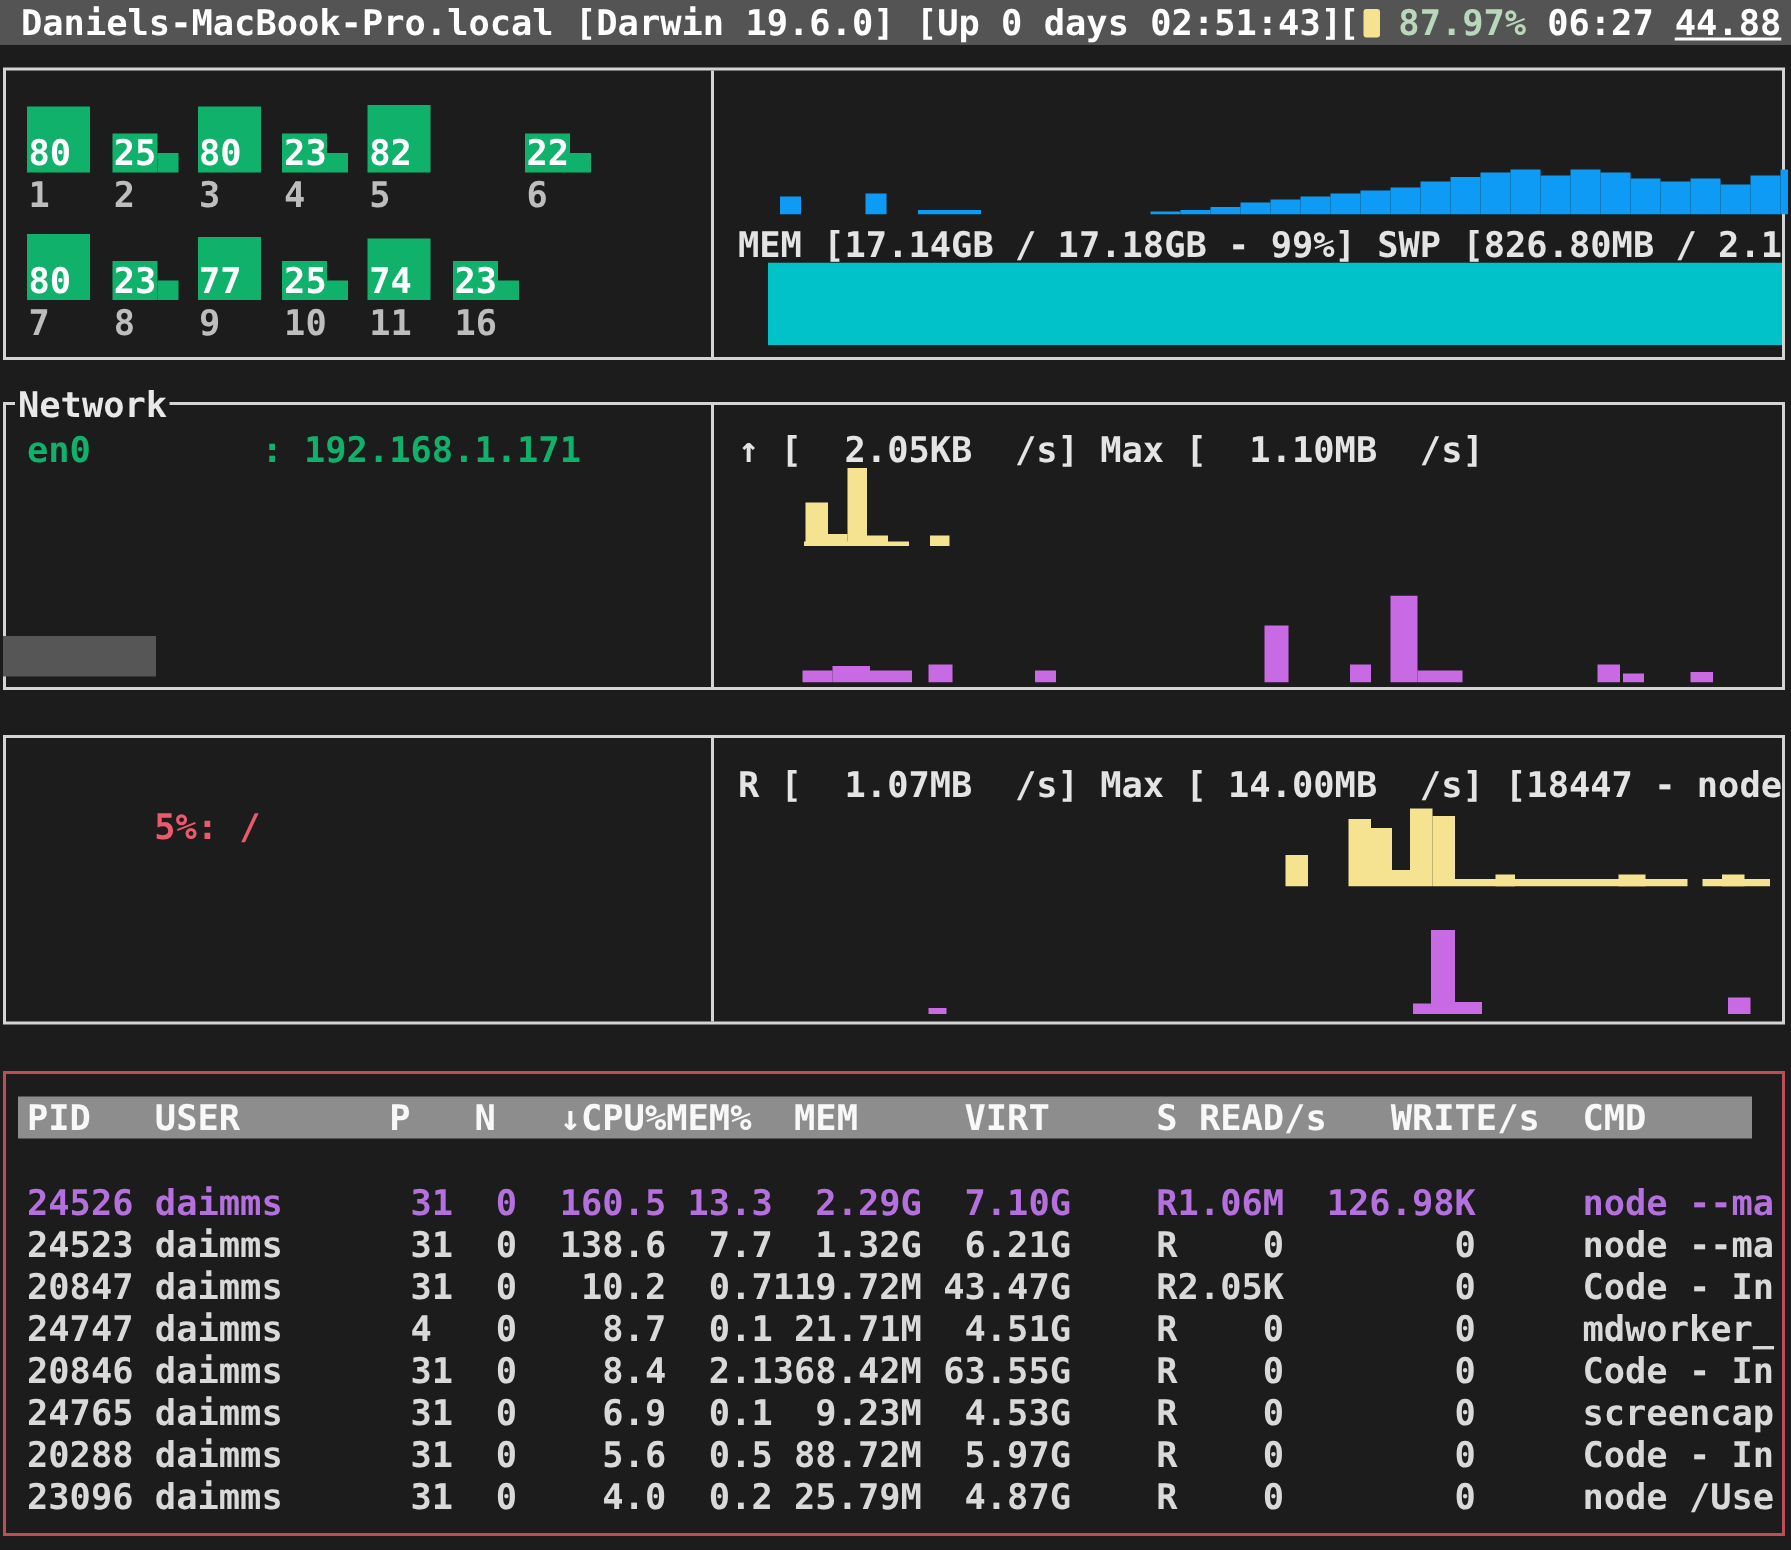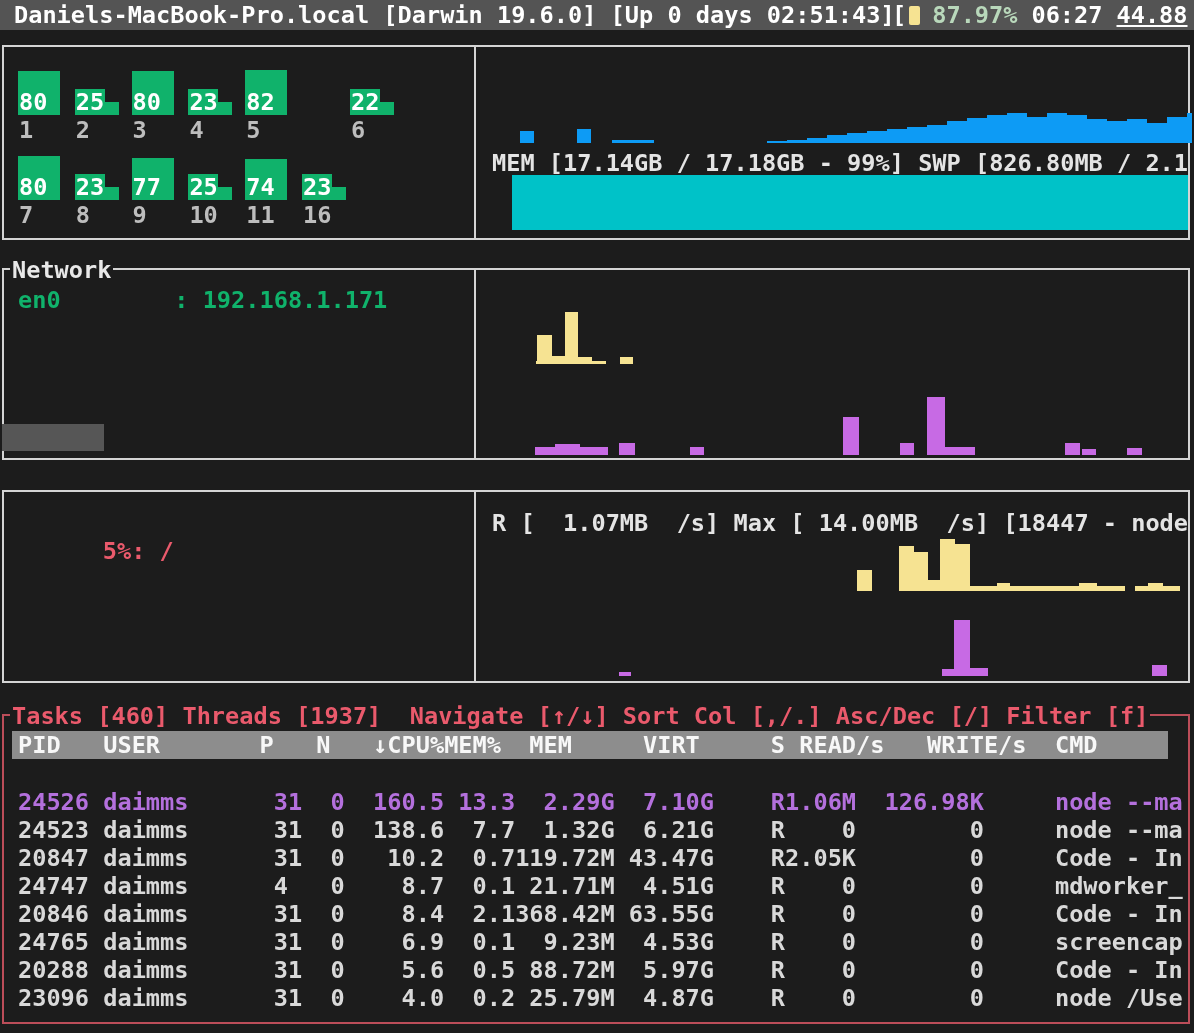--- a/index.html
+++ b/index.html
@@ -170,20 +170,21 @@
   <div class="chart" style="left:476px;top:128px;width:712px;height:55px;">
       <div class="bar" style="left: 32px; width: 676px; height: 55px; background: rgb(0, 194, 200);"></div>
     </div>
 </div>
 
 <div class="box" style="top:268px;height:192px;">
   <span class="boxtitle mono">Network</span>
   <div class="divider"></div>
   <span class="mono abs green" style="left:14px;top:16px;" id="ifline">en0        : 192.168.1.171</span>
   <div class="scrollblock"></div>
+  <span class="mono abs" style="left:488px;top:16px;color:#e4e4e4;">↑ [  2.05KB  /s] Max [  1.10MB  /s]</span>
   <div class="chart" style="left:476px;top:39px;width:712px;height:55px;">
       <div class="bar" style="left: 56px; width: 70px; height: 3px; background: rgb(246, 227, 146);"></div>
       <div class="bar" style="left: 57px; width: 15px; height: 29px; background: rgb(246, 227, 146);"></div>
       <div class="bar" style="left: 72px; width: 13px; height: 8px; background: rgb(246, 227, 146);"></div>
       <div class="bar" style="left: 85px; width: 13px; height: 52px; background: rgb(246, 227, 146);"></div>
       <div class="bar" style="left: 98px; width: 14px; height: 7px; background: rgb(246, 227, 146);"></div>
       <div class="bar" style="left: 140px; width: 13px; height: 7px; background: rgb(246, 227, 146);"></div>
     </div>
   <div class="chart" style="left:476px;top:127px;width:712px;height:58px;">
       <div class="bar" style="left: 55px; width: 20px; height: 8px; background: rgb(199, 106, 228);"></div>
@@ -223,21 +224,20 @@
   <div class="chart" style="left:476px;top:126px;width:712px;height:58px;">
       <div class="bar" style="left: 139px; width: 12px; height: 4px; background: rgb(199, 106, 228);"></div>
       <div class="bar" style="left: 462px; width: 12px; height: 7px; background: rgb(199, 106, 228);"></div>
       <div class="bar" style="left: 474px; width: 16px; height: 56px; background: rgb(199, 106, 228);"></div>
       <div class="bar" style="left: 490px; width: 18px; height: 8px; background: rgb(199, 106, 228);"></div>
       <div class="bar" style="left: 672px; width: 15px; height: 11px; background: rgb(199, 106, 228);"></div>
     </div>
 </div>
 
 <div class="box red" style="top:714px;height:310px;">
-  <span class="boxtitle mono red">Tasks [460] Threads [1937]  Navigate [↑/↓] Sort Col [,/.] Asc/Dec [/] Filter [f]</span>
   <div class="hdrband">
     <span class="mono" id="hdrtext">PID   USER       P   N   ↓CPU%MEM%  MEM     VIRT     S READ/s   WRITE/s  CMD          </span>
   </div>
   <div id="taskrows">
       <div class="mono" style="position: absolute; left: 14px; top: 72px; color: rgb(180, 112, 221);">24526 daimms      31  0  160.5 13.3  2.29G  7.10G    R1.06M  126.98K     node --ma    </div>
       <div class="mono" style="position: absolute; left: 14px; top: 100px; color: rgb(217, 217, 217);">24523 daimms      31  0  138.6  7.7  1.32G  6.21G    R    0        0     node --ma    </div>
       <div class="mono" style="position: absolute; left: 14px; top: 128px; color: rgb(217, 217, 217);">20847 daimms      31  0   10.2  0.7119.72M 43.47G    R2.05K        0     Code - In    </div>
       <div class="mono" style="position: absolute; left: 14px; top: 156px; color: rgb(217, 217, 217);">24747 daimms      4   0    8.7  0.1 21.71M  4.51G    R    0        0     mdworker_    </div>
       <div class="mono" style="position: absolute; left: 14px; top: 184px; color: rgb(217, 217, 217);">20846 daimms      31  0    8.4  2.1368.42M 63.55G    R    0        0     Code - In    </div>
       <div class="mono" style="position: absolute; left: 14px; top: 212px; color: rgb(217, 217, 217);">24765 daimms      31  0    6.9  0.1  9.23M  4.53G    R    0        0     screencap    </div>

